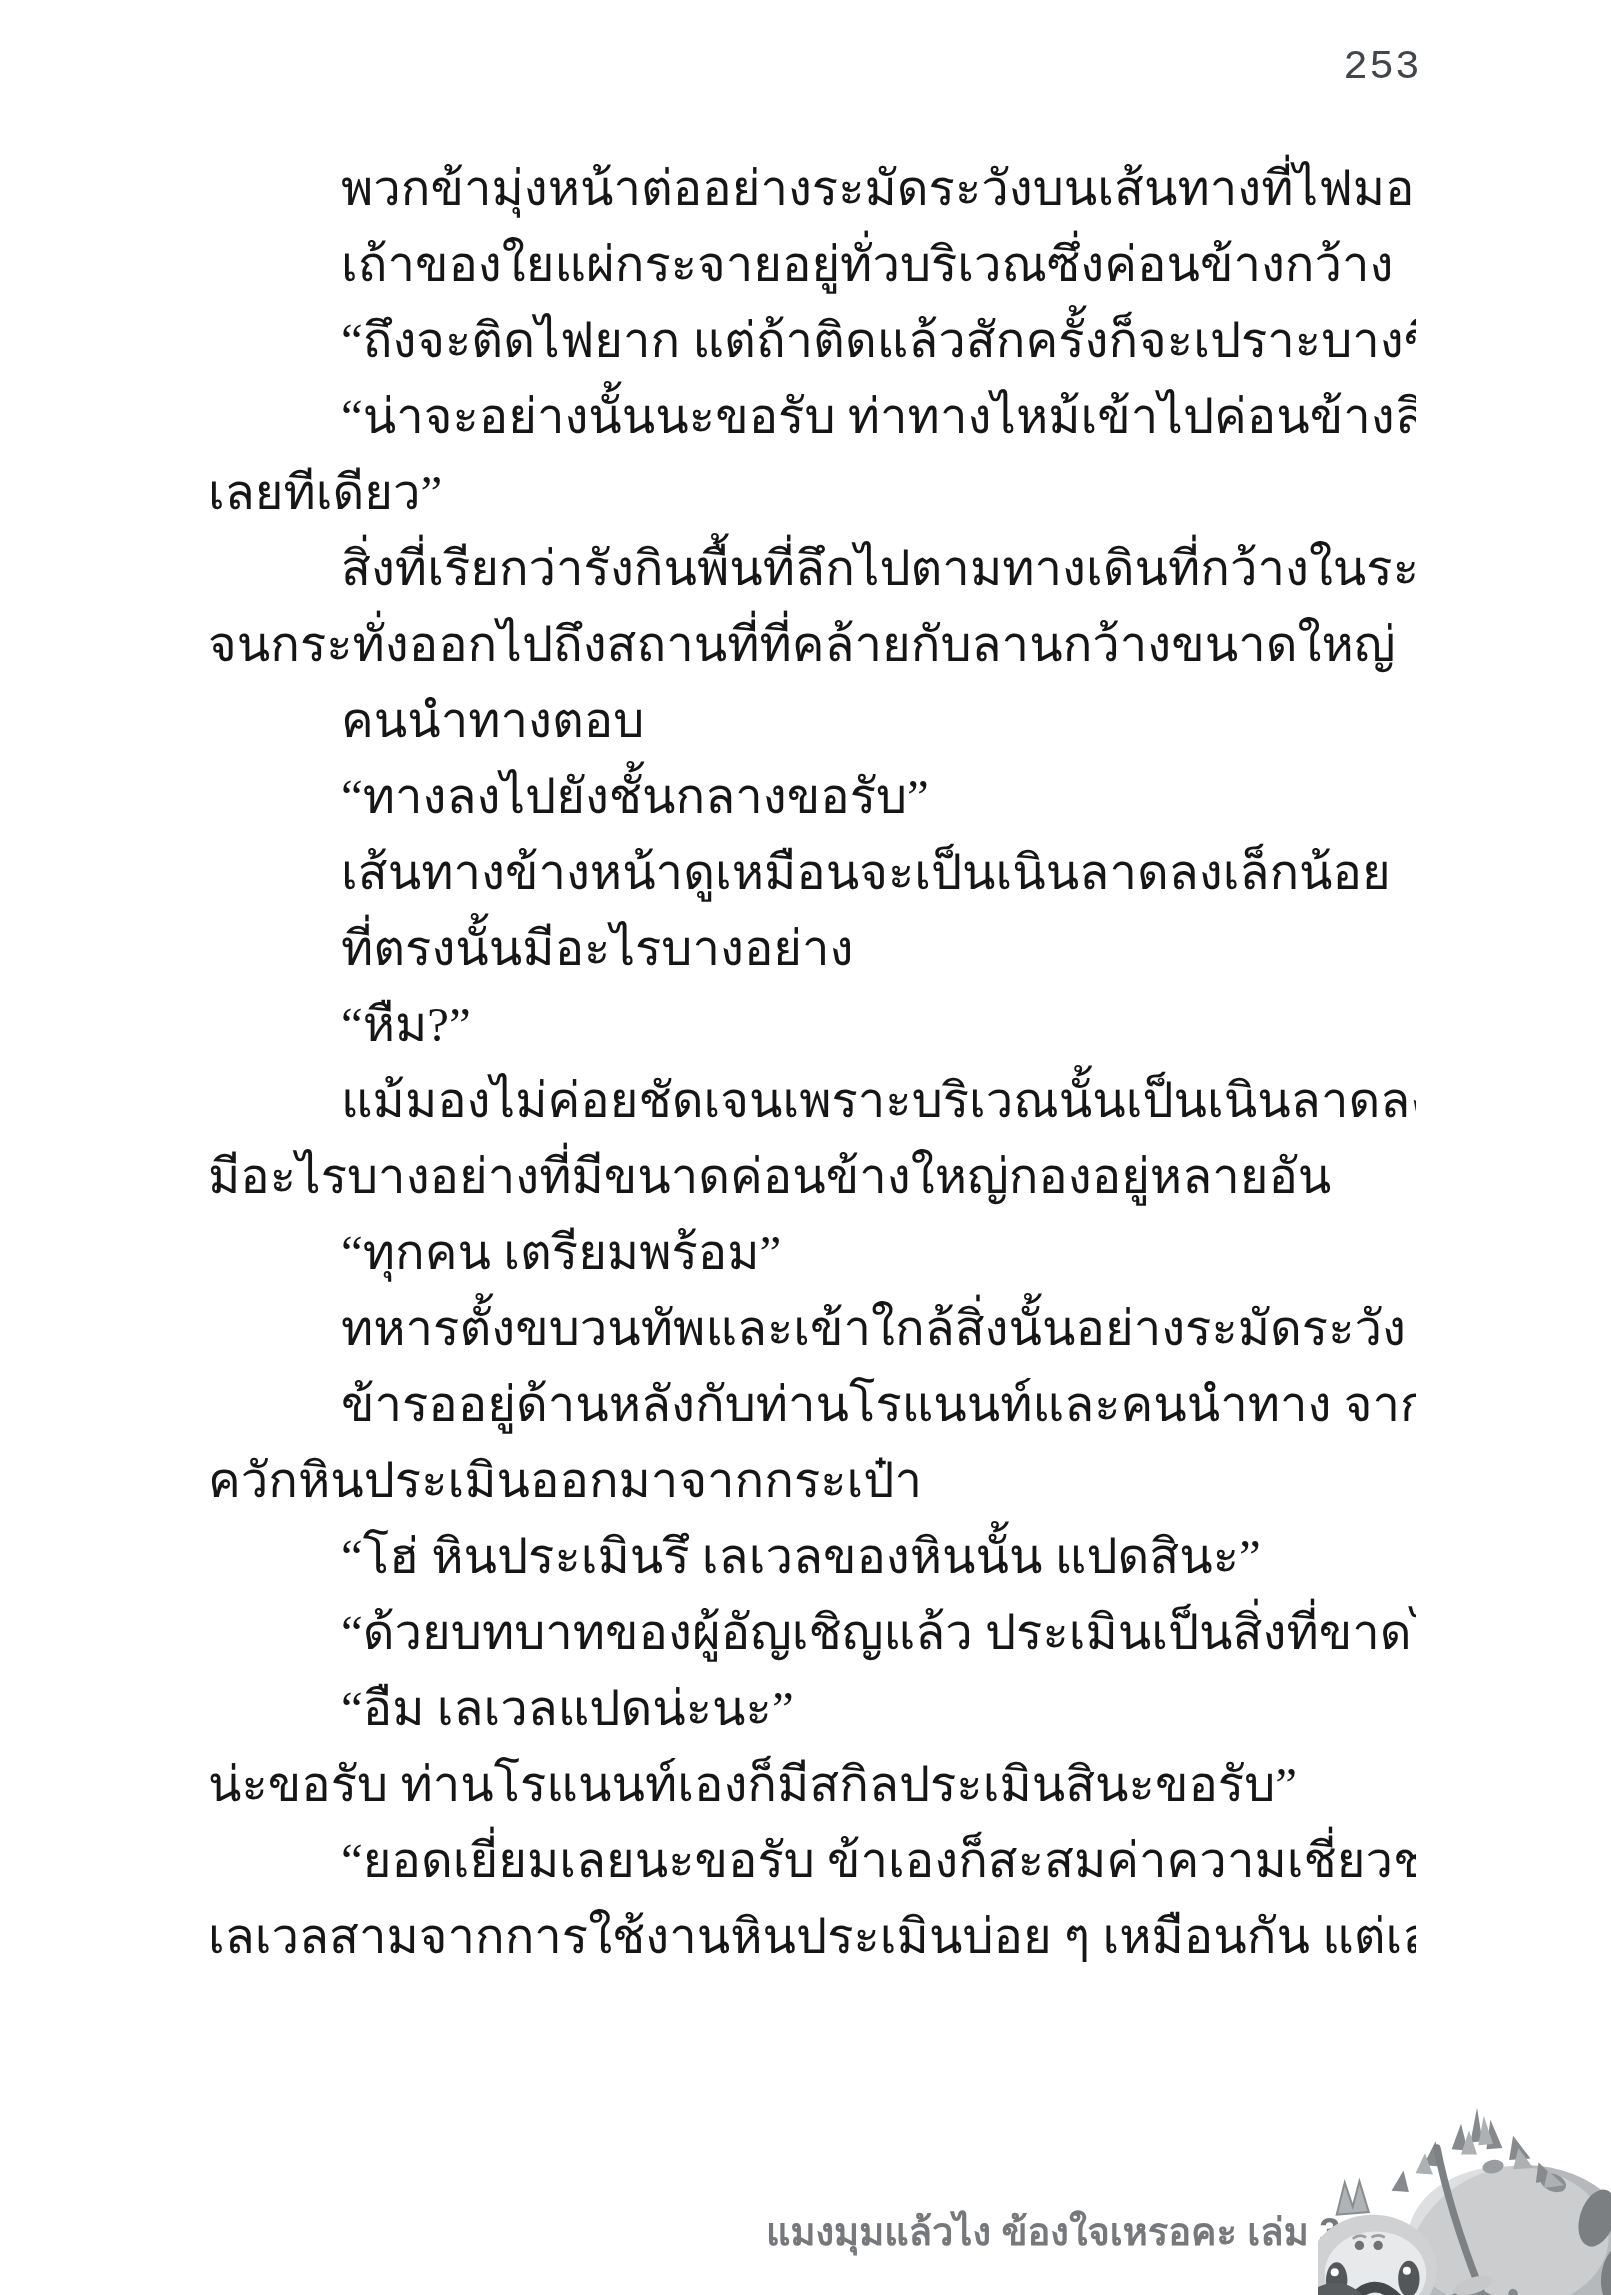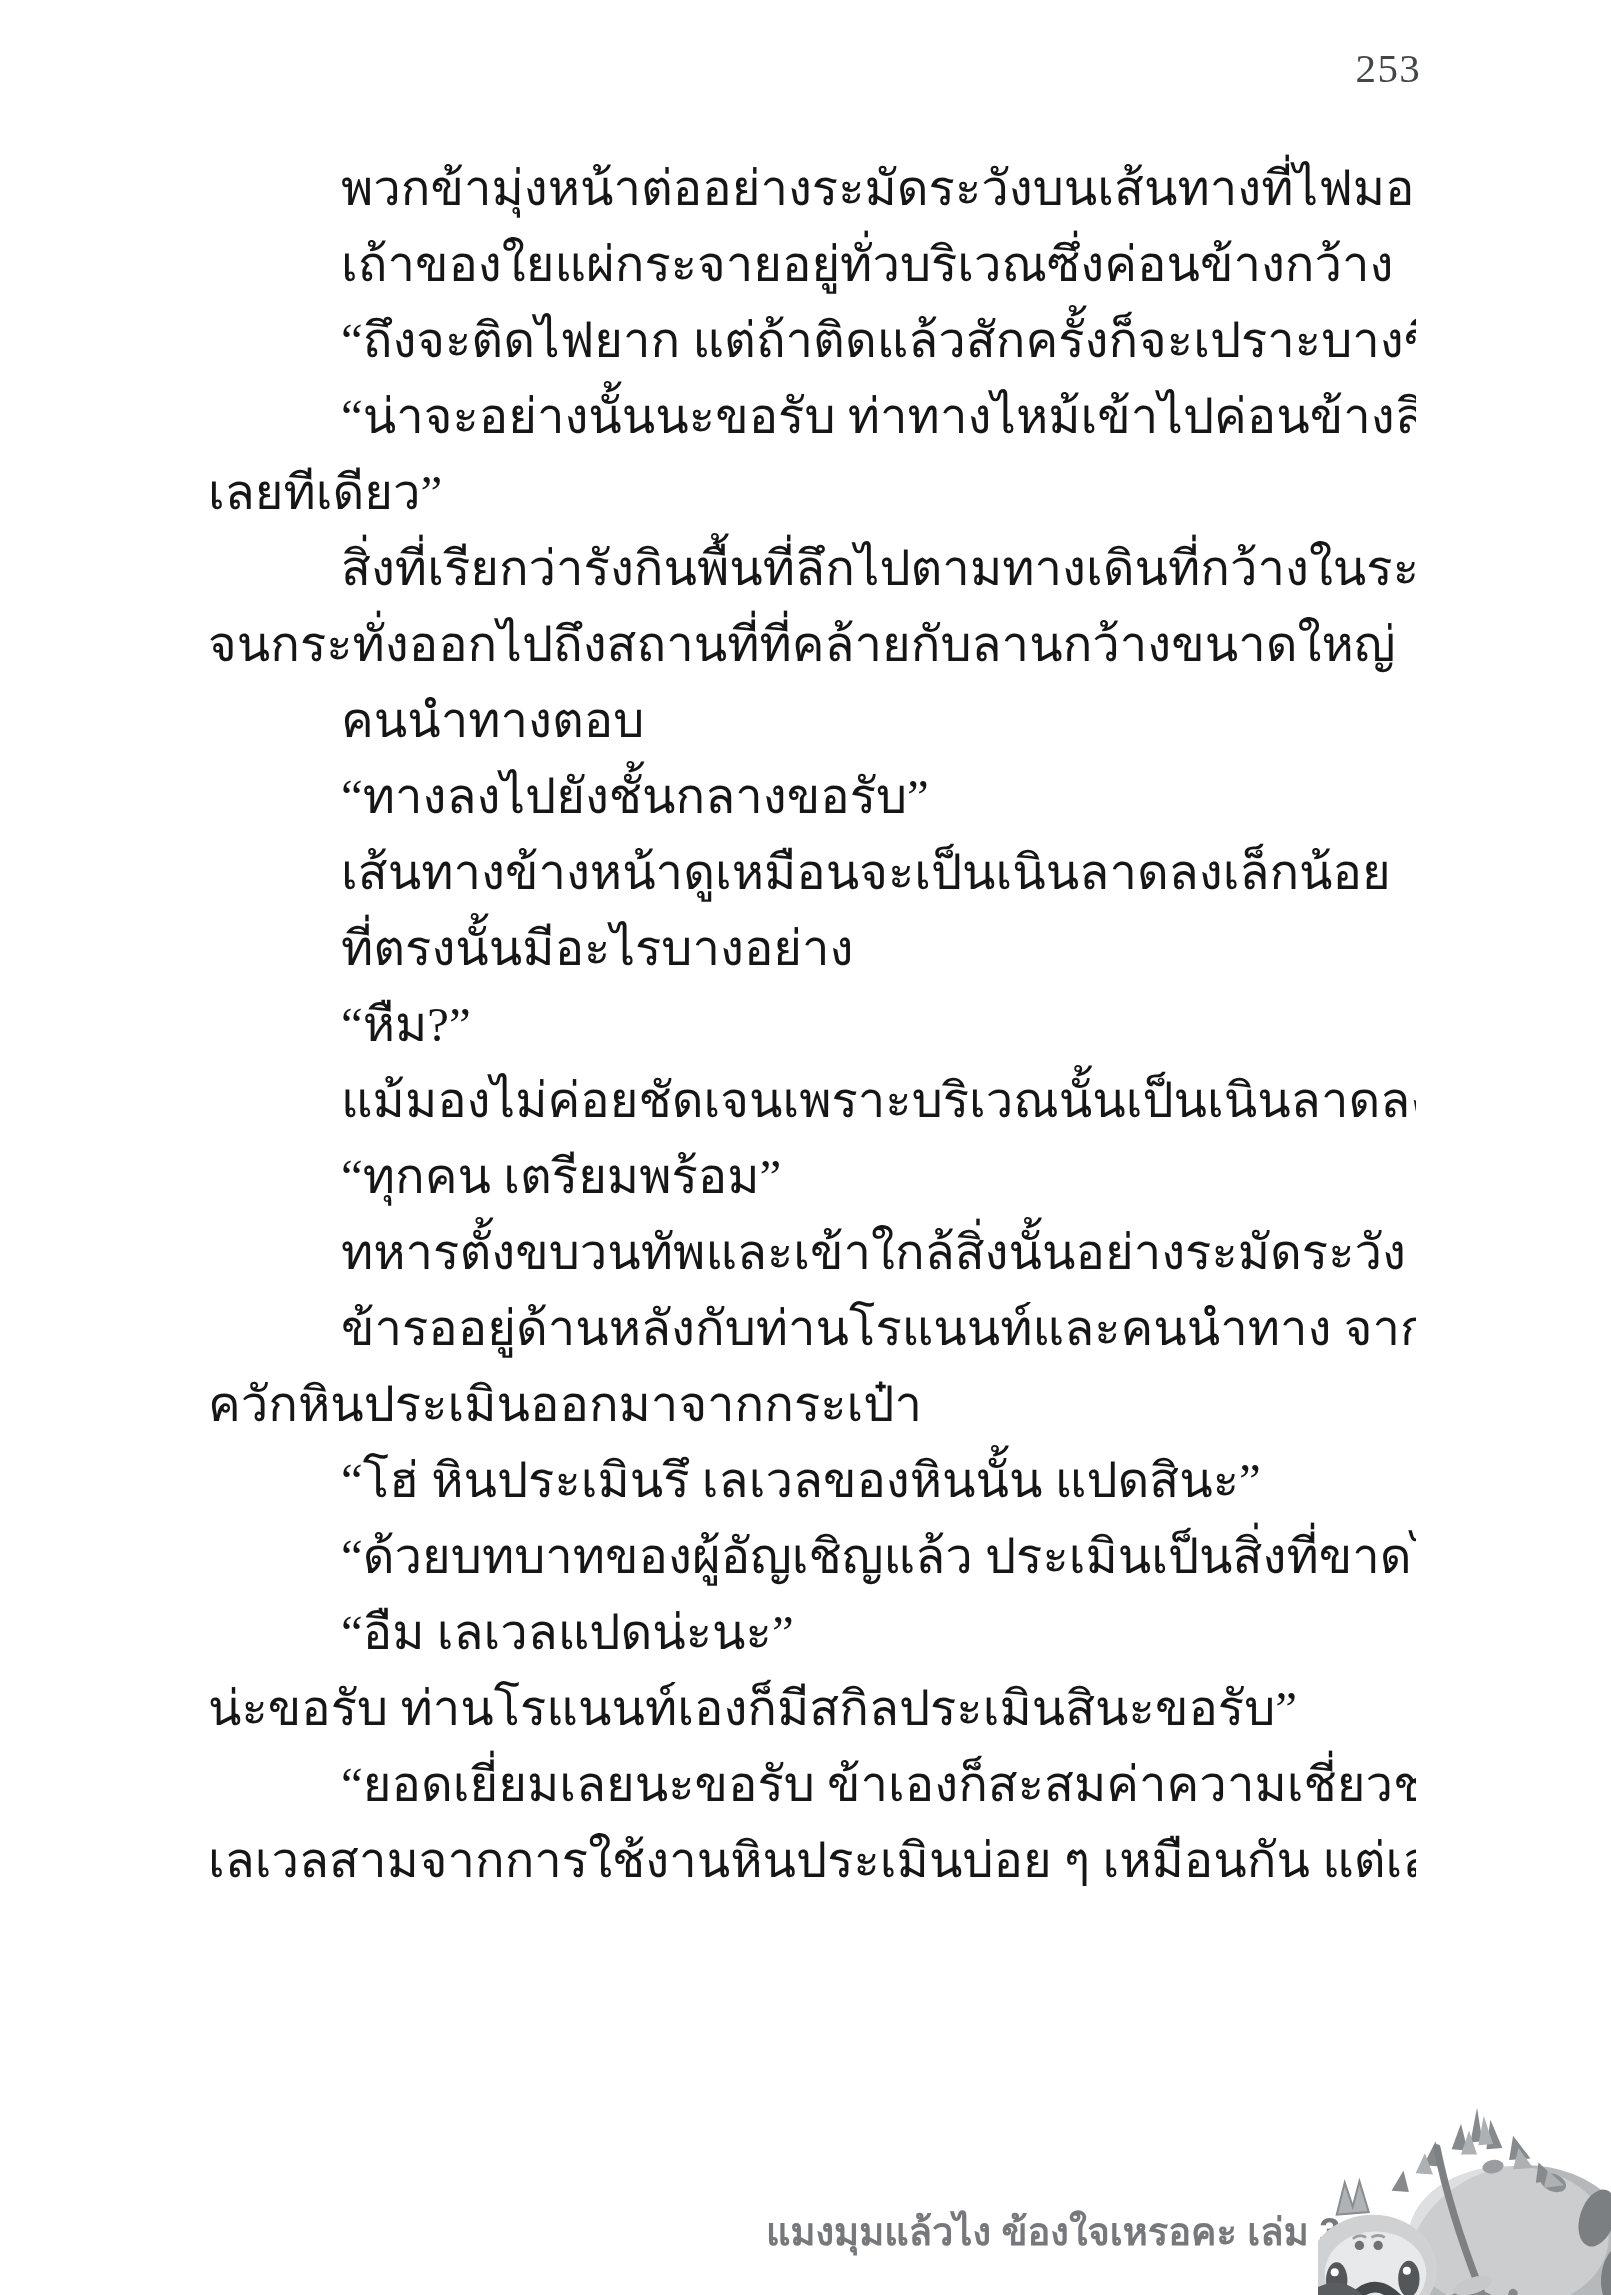--- a/index.html
+++ b/index.html
@@ -13,21 +13,21 @@
   }
   .page-number {
     position: absolute;
     top: 44px;
     left: 1308px;
     width: 113px;
     text-align: right;
     font-size: 41px;
     letter-spacing: 1.3px;
     color: #42464b;
-    font-family: Liberation Serif, serif;
+    font-family: Liberation Mono, monospace;
   }
   .body-text {
     position: absolute;
     left: 208px;
     top: 151px;
     width: 1208px;
     font-size: 49px;
     line-height: 76px;
     color: #161616;
     overflow: hidden;
@@ -70,20 +70,21 @@
     <div class="line indent">“น่าจะอย่างนั้นนะขอรับ ท่าทางไหม้เข้าไปค่อนข้างลึก</div>
     <div class="line">เลยทีเดียว”</div>
     <div class="line indent">สิ่งที่เรียกว่ารังกินพื้นที่ลึกไปตามทางเดินที่กว้างในระดับหนึ่ง</div>
     <div class="line">จนกระทั่งออกไปถึงสถานที่ที่คล้ายกับลานกว้างขนาดใหญ่</div>
     <div class="line indent">คนนำทางตอบ</div>
     <div class="line indent">“ทางลงไปยังชั้นกลางขอรับ”</div>
     <div class="line indent">เส้นทางข้างหน้าดูเหมือนจะเป็นเนินลาดลงเล็กน้อย</div>
     <div class="line indent">ที่ตรงนั้นมีอะไรบางอย่าง</div>
     <div class="line indent">“หืม?”</div>
     <div class="line indent">แม้มองไม่ค่อยชัดเจนเพราะบริเวณนั้นเป็นเนินลาดลง แต่</div>
+    <div class="line">มีอะไรบางอย่างที่มีขนาดค่อนข้างใหญ่กองอยู่หลายอัน</div>
     <div class="line indent">“ทุกคน เตรียมพร้อม”</div>
     <div class="line indent">ทหารตั้งขบวนทัพและเข้าใกล้สิ่งนั้นอย่างระมัดระวัง</div>
     <div class="line indent">ข้ารออยู่ด้านหลังกับท่านโรแนนท์และคนนำทาง จากนั้น</div>
     <div class="line">ควักหินประเมินออกมาจากกระเป๋า</div>
     <div class="line indent">“โฮ่ หินประเมินรึ เลเวลของหินนั้น แปดสินะ”</div>
     <div class="line indent">“ด้วยบทบาทของผู้อัญเชิญแล้ว ประเมินเป็นสิ่งที่ขาดไปไม่ได้</div>
     <div class="line indent">“อืม เลเวลแปดน่ะนะ”</div>
     <div class="line">น่ะขอรับ ท่านโรแนนท์เองก็มีสกิลประเมินสินะขอรับ”</div>
     <div class="line indent">“ยอดเยี่ยมเลยนะขอรับ ข้าเองก็สะสมค่าความเชี่ยวชาญจนถึง</div>
     <div class="line">เลเวลสามจากการใช้งานหินประเมินบ่อย ๆ เหมือนกัน แต่เลเวลแปด</div>

